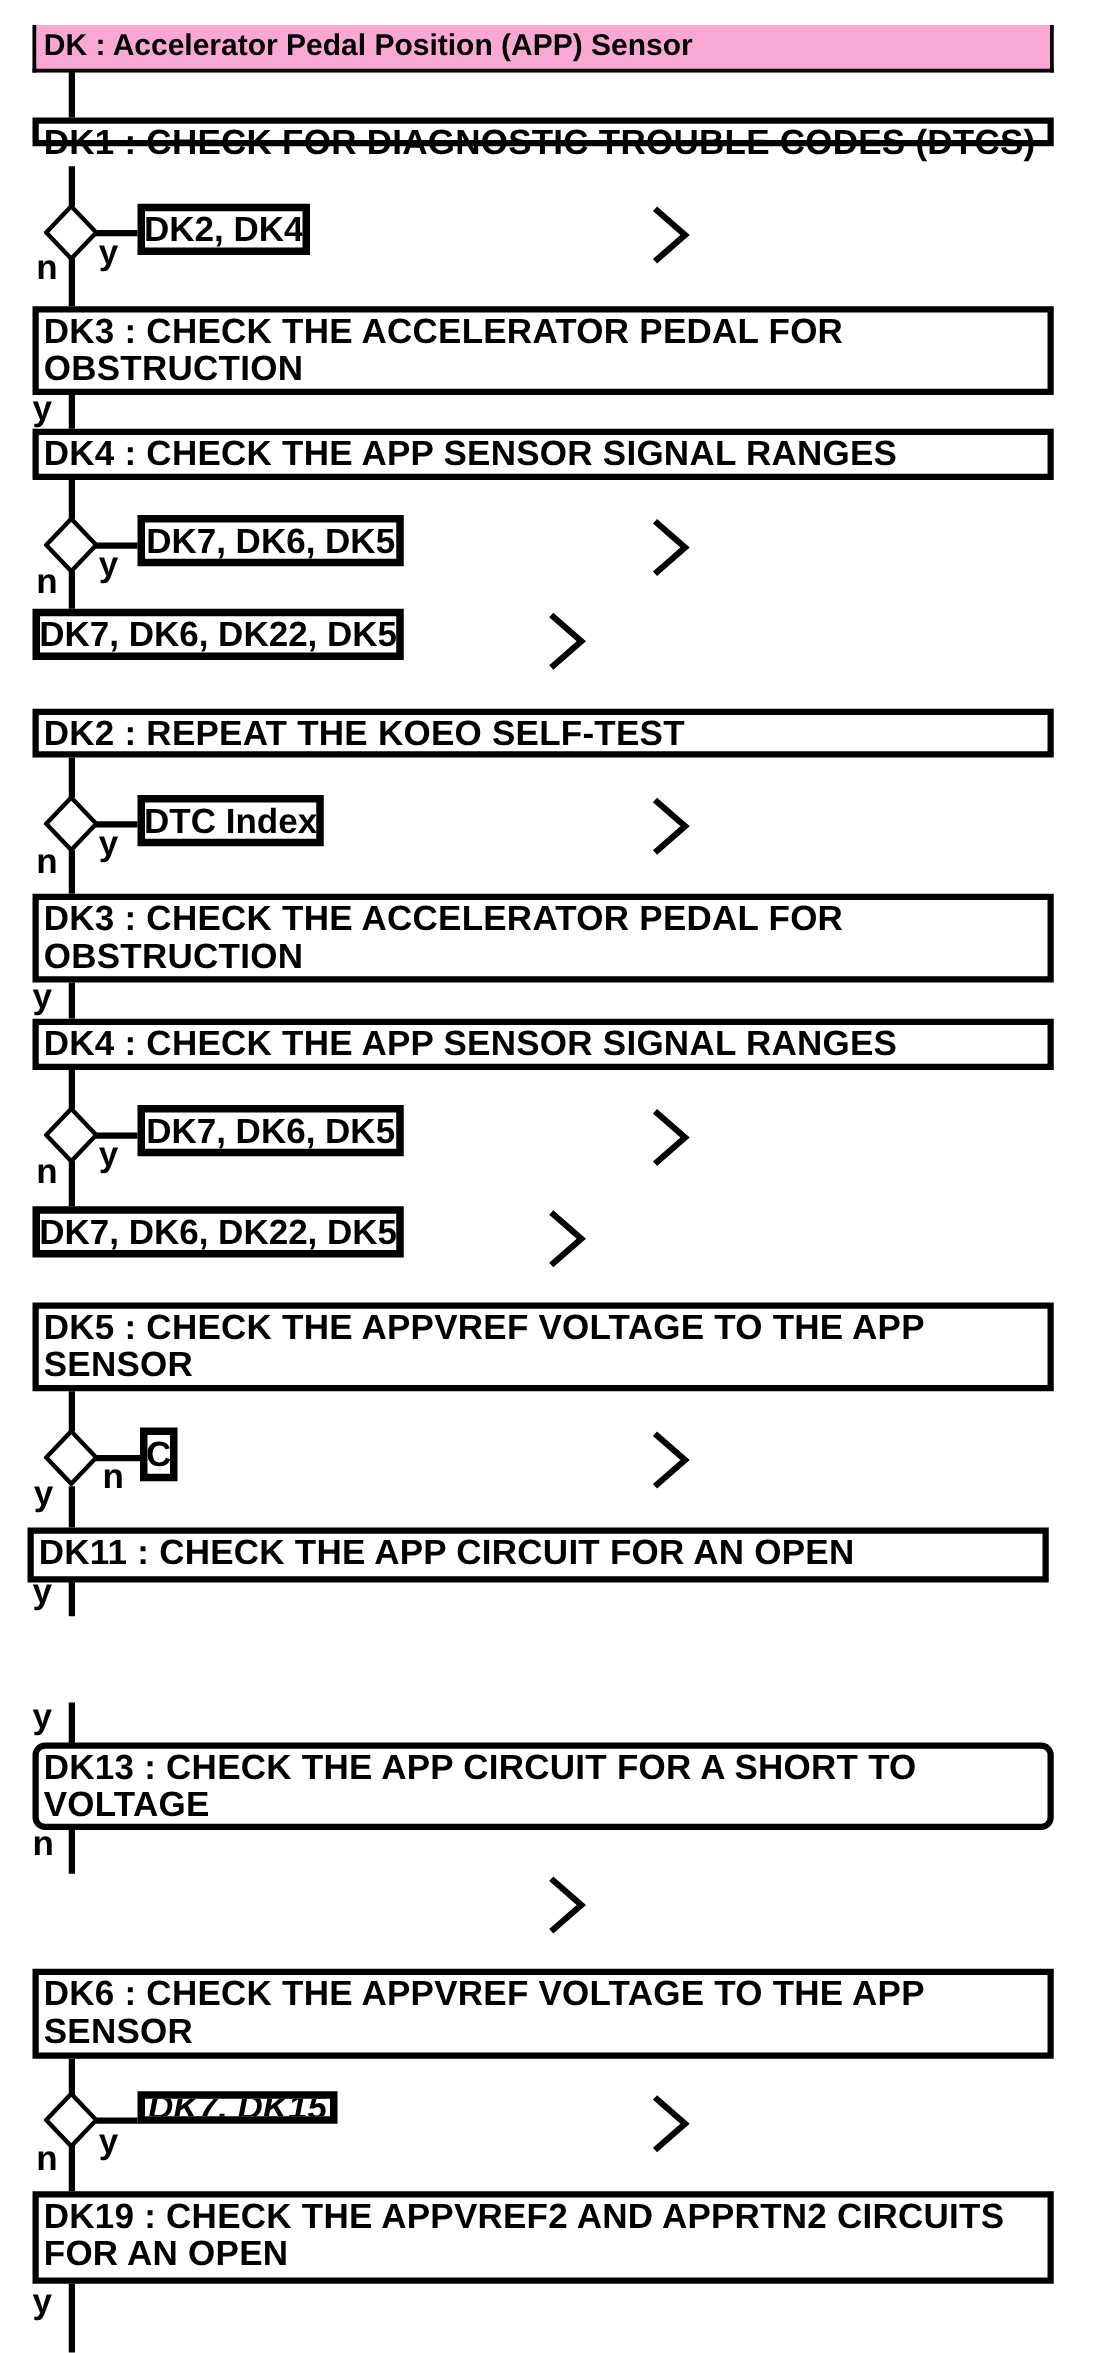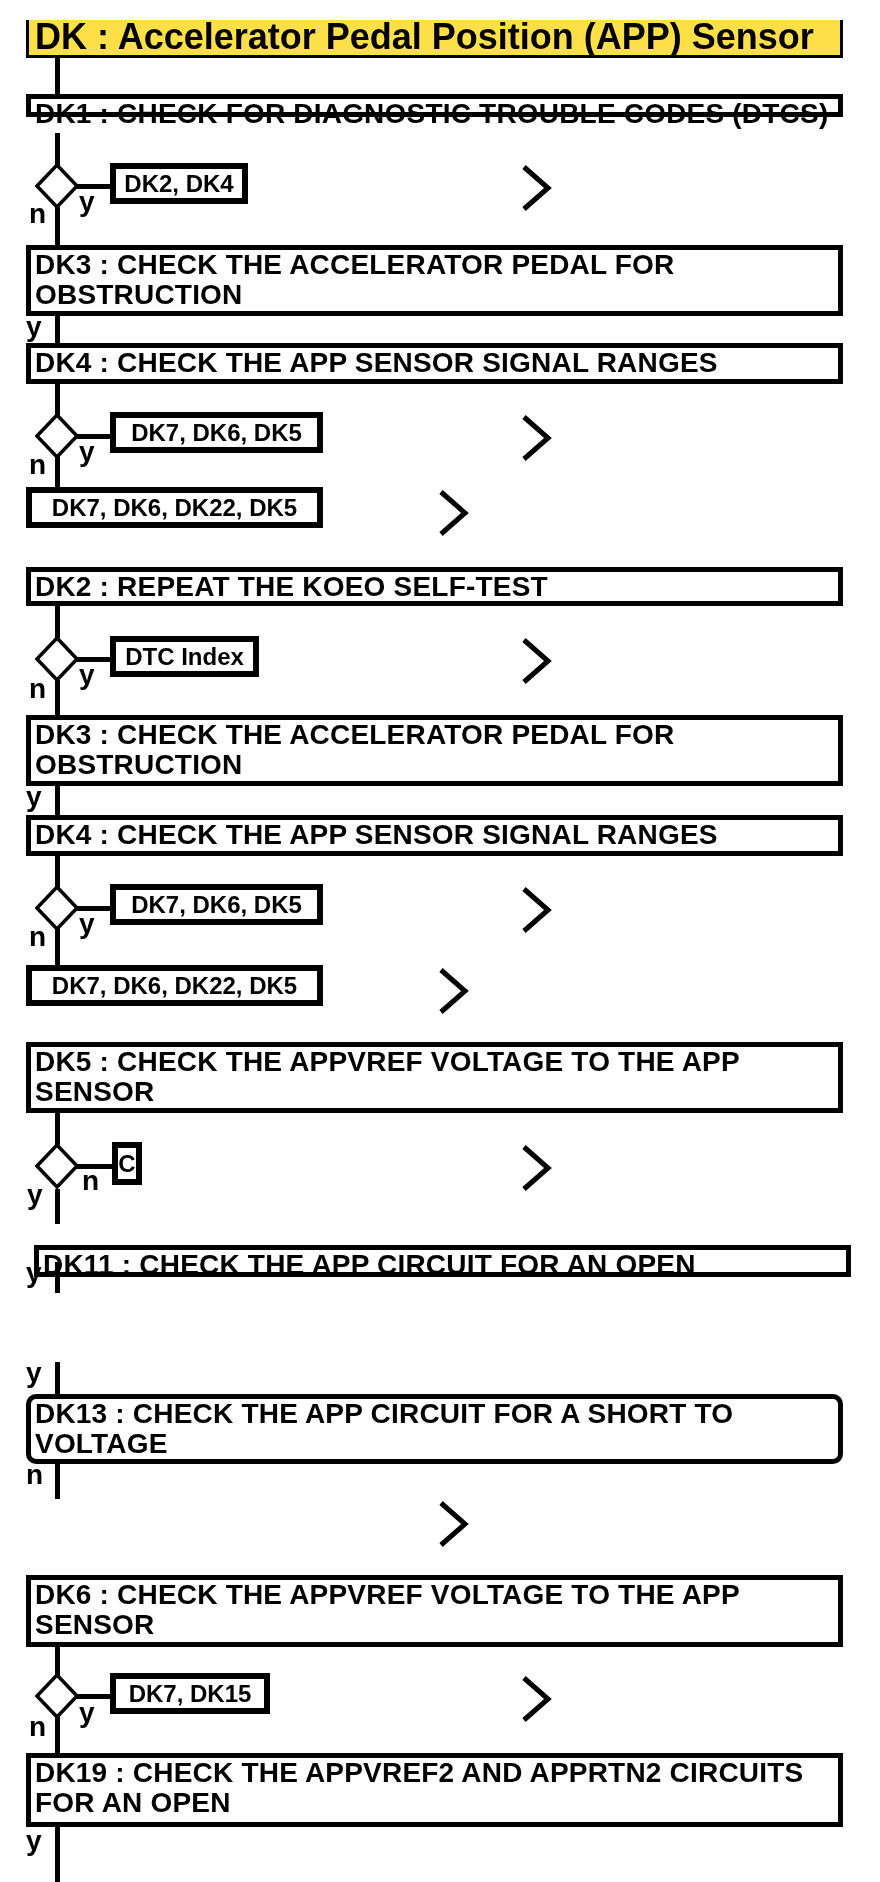--- a/index.html
+++ b/index.html
@@ -7,28 +7,28 @@
   body { width:880px; height:1882px; position:relative; overflow:hidden;
          font-family:"Liberation Sans", sans-serif; color:#000; }
   .stage { position:absolute; inset:0; }
 
   .pbox {           
     position:absolute; background:#fff; border:5px solid #000;
     font-weight:bold; font-size:28px; line-height:30px;
     padding:0 4px; white-space:pre-line; letter-spacing:0.2px;
   }
   .titlebox {       
-    position:absolute; background:#fde047;
+    position:absolute; background:#f9a8d4;
     border:3px solid #000; border-top:none;
-    font-weight:bold; font-size:36px; line-height:28px;
+    font-weight:bold; font-size:24px; line-height:28px;
     padding:3px 0 0 6px; white-space:nowrap;
   }
   .rbox {           
     position:absolute; background:#fff; border:6px solid #000;
-    font-weight:bold; font-size:24px; line-height:28px;
+    font-weight:bold; font-size:28px; line-height:28px;
     padding:0 3px; white-space:nowrap; overflow:hidden;
     display:flex; align-items:center; justify-content:center;
   }
   .vline { position:absolute; width:5px; background:#000; }
   .hline { position:absolute; height:5px; background:#000; }
   .lab   { position:absolute; font-weight:bold; font-size:28px; line-height:26px; }
   .dia   { position:absolute; width:44px; height:46px; }
   .chev  { position:absolute; width:32px; height:48px; }
 </style>
 </head>
@@ -139,21 +139,21 @@
   <div class="hline" style="left:76px;top:1164px;width:40px;"></div>
   <div class="rbox" style="left:112px;top:1142px;width:30px;height:43px;">C</div>
   <svg class="chev" style="left:521px;top:1144px;" viewBox="0 0 32 48">
     <polyline points="3,3 27,24 3,45" fill="none" stroke="#000" stroke-width="5"></polyline>
   </svg>
   <div class="lab" style="left:82px;top:1168px;">n</div>
   <div class="lab" style="left:27px;top:1182px;">y</div>
 
   <div class="vline" style="left:55px;top:1189px;height:35px;"></div>
 
-  <div class="pbox" style="left:34px;top:1222px;width:817px;height:32px;margin-top:23px;">DK11 : CHECK THE APP CIRCUIT FOR AN OPEN</div>
+  <div class="pbox" style="left:22px;top:1222px;width:817px;height:44px;">DK11 : CHECK THE APP CIRCUIT FOR AN OPEN</div>
   <div class="lab" style="left:26px;top:1260px;">y</div>
   <div class="vline" style="left:55px;top:1262px;height:31px;"></div>
 
   <div class="lab" style="left:26px;top:1360px;">y</div>
   <div class="vline" style="left:55px;top:1362px;height:33px;"></div>
 
   <div class="pbox" style="left:26px;top:1394px;width:817px;height:70px;border-radius:10px;">DK13 : CHECK THE APP CIRCUIT FOR A SHORT TO
 VOLTAGE</div>
   <div class="lab" style="left:26px;top:1462px;">n</div>
   <div class="vline" style="left:55px;top:1464px;height:35px;"></div>
@@ -164,21 +164,21 @@
 
   <div class="pbox" style="left:26px;top:1575px;width:817px;height:72px;">DK6 : CHECK THE APPVREF VOLTAGE TO THE APP
 SENSOR</div>
 
   <div class="vline" style="left:55px;top:1647px;height:29px;"></div>
 
   <svg class="dia" style="left:35px;top:1673px;" viewBox="0 0 44 46">
     <polygon points="22,2 42,23 22,44 2,23" fill="#fff" stroke="#000" stroke-width="3.5"></polygon>
   </svg>
   <div class="hline" style="left:76px;top:1694px;width:36px;"></div>
-  <div class="rbox" style="left:110px;top:1673px;width:160px;height:41px;">DK7, DK15</div>
+  <div class="rbox" style="left:110px;top:1673px;width:160px;height:26px;font-style:italic;">DK7, DK15</div>
   <svg class="chev" style="left:521px;top:1675px;" viewBox="0 0 32 48">
     <polyline points="3,3 27,24 3,45" fill="none" stroke="#000" stroke-width="5"></polyline>
   </svg>
   <div class="lab" style="left:79px;top:1700px;">y</div>
   <div class="lab" style="left:29px;top:1714px;">n</div>
 
   <div class="vline" style="left:55px;top:1716px;height:38px;"></div>
 
   <div class="pbox" style="left:26px;top:1753px;width:817px;height:74px;">DK19 : CHECK THE APPVREF2 AND APPRTN2 CIRCUITS
 FOR AN OPEN</div>

